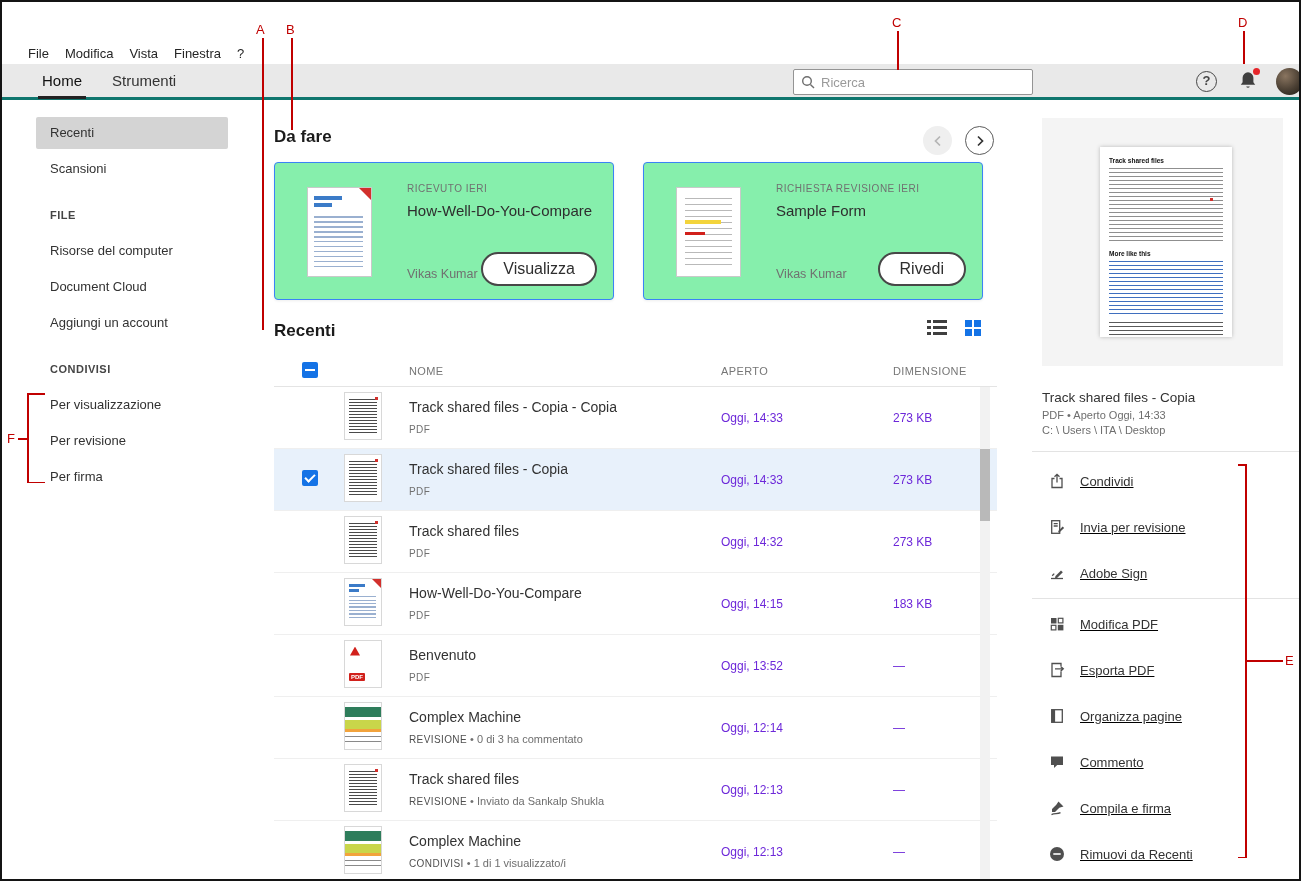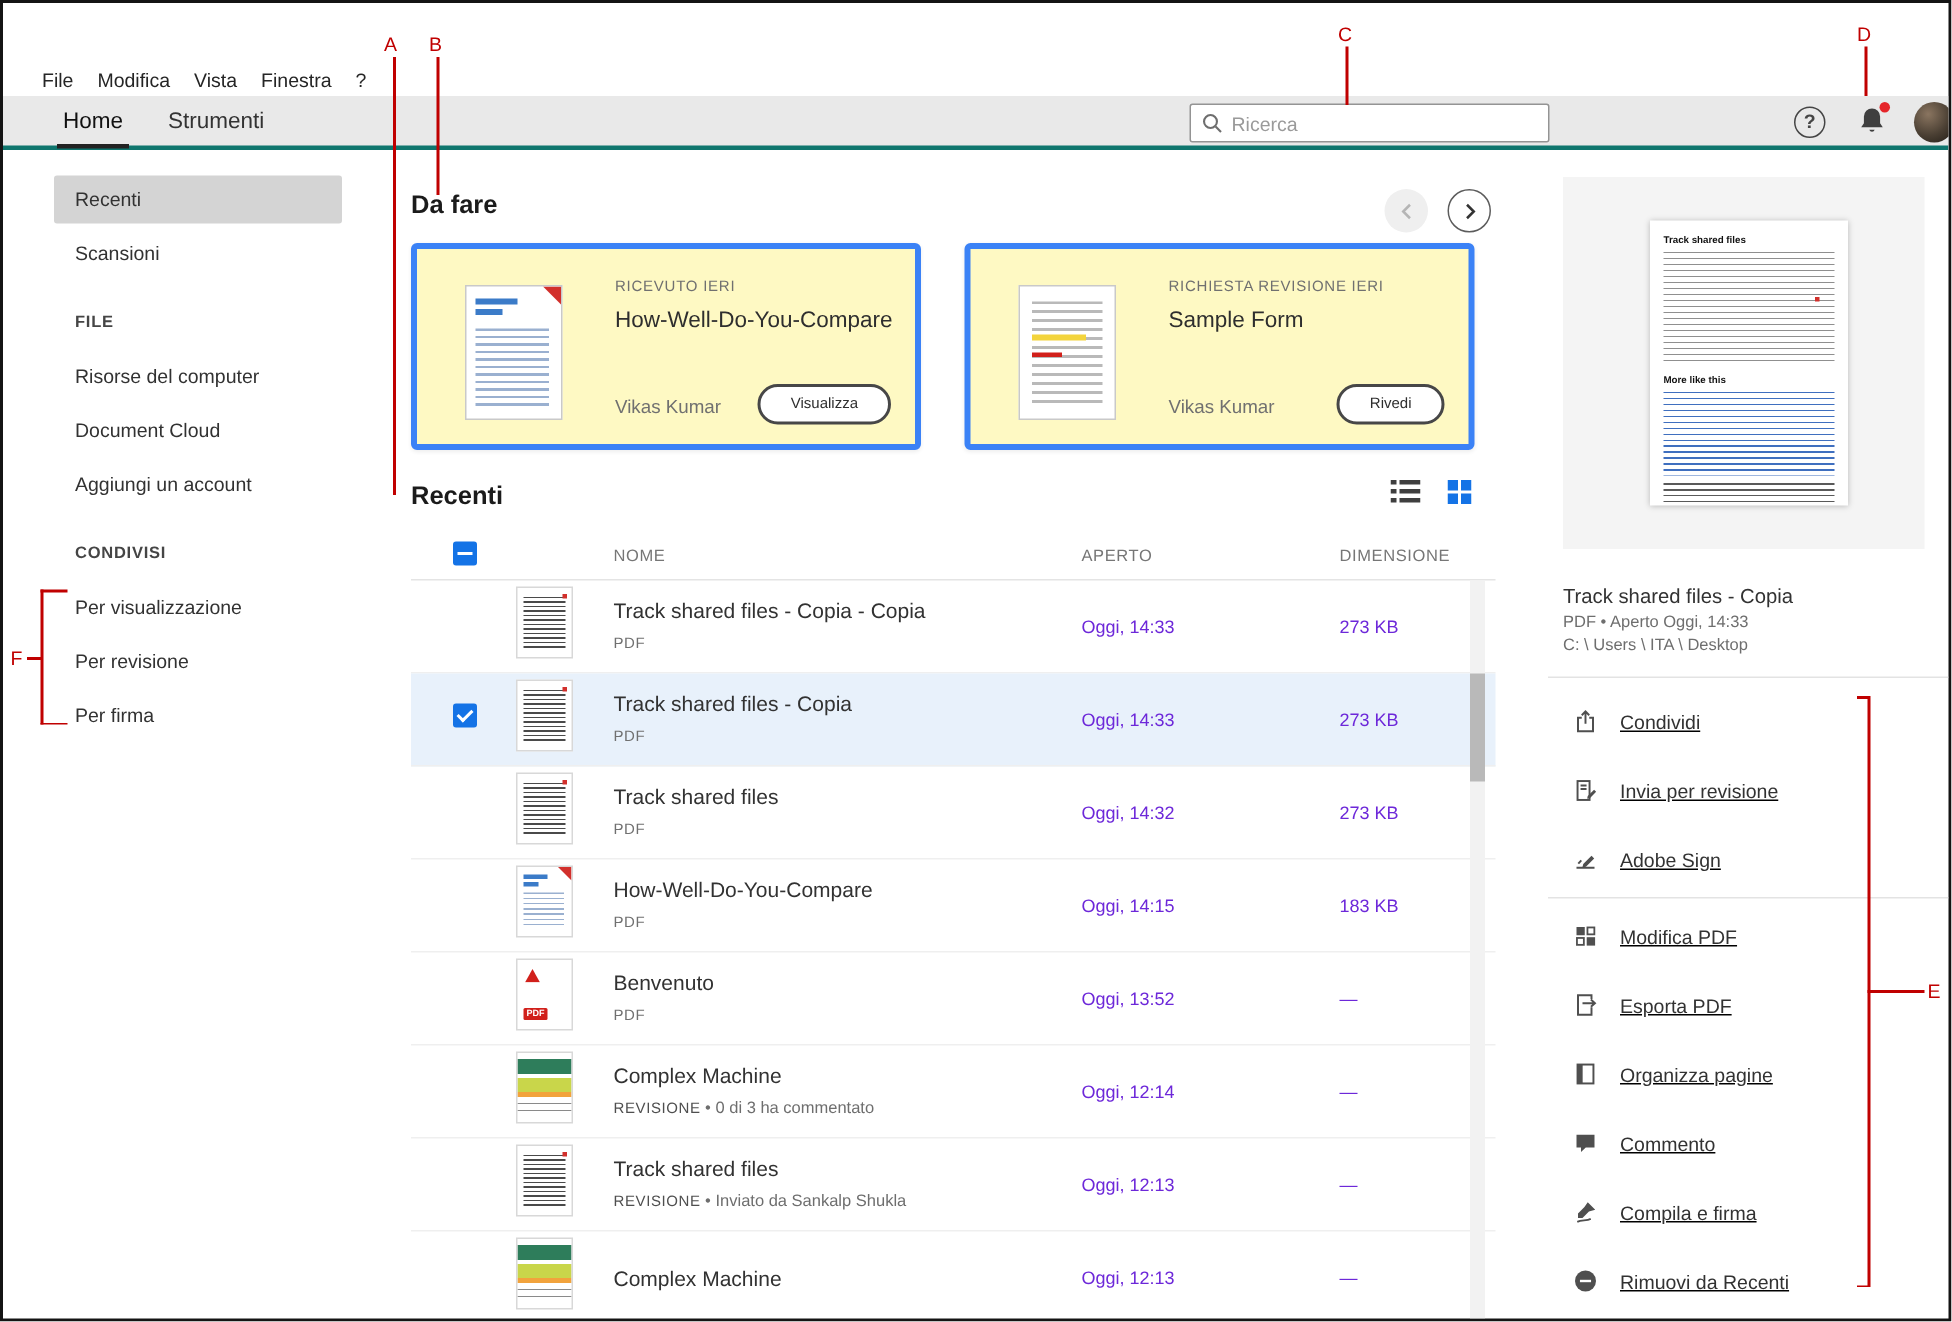--- a/index.html
+++ b/index.html
@@ -48,32 +48,32 @@
   .section-title { position:absolute; left:7px; font-size:17px; font-weight:700; color:#1b1b1b; }
   .t-dafare { top:28px; }
   .t-recenti { top:222px; }
 
   .arrow { position:absolute; top:27px; width:29px; height:29px; border-radius:50%; display:flex;
            align-items:center; justify-content:center; cursor:pointer; }
   .arrow.prev { left:656px; background:#efefef; }
   .arrow.next { left:698px; background:#fff; border:1px solid #5c5c5c; }
 
   .cards { position:absolute; left:7px; top:63px; }
-  .card { position:absolute; top:0; width:340px; height:138px; background:#fef9c3; border:4px solid #3b82f6;
+  .card { position:absolute; top:0; width:340px; height:138px; background:#86efac; border:1px solid #3b82f6;
           border-radius:4px; box-shadow:0 1px 3px rgba(0,0,0,.07); cursor:pointer; }
   .card.c1 { left:0; } .card.c2 { left:358px;margin-left:11px; }
   .card-thumb { position:absolute; left:32px; top:24px; width:65px; height:90px; background:#fff;
                 border:1px solid #c9c9c9; overflow:hidden; }
   .card-tag   { position:absolute; left:132px; top:20px; font-size:10px; letter-spacing:.5px;
                 color:#707070; }
   .card-title { position:absolute; left:132px; top:37px; width:200px; font-size:15px; line-height:1.4;
                 color:#2e2e2e; word-wrap:break-word; }
   .card-owner { position:absolute; left:132px; bottom:18px; font-size:12.5px; color:#707070; }
   .card-btn   { position:absolute; right:16px; bottom:13px; border:2px solid #474747; border-radius:17px;
-                padding:6px 20px; font-size:10px; background:#fff; color:#2e2e2e; cursor:pointer;
+                padding:6px 20px; font-size:16px; background:#fff; color:#2e2e2e; cursor:pointer;
                 font-family:"Liberation Sans", sans-serif; }
 
   
   .card-thumb i, .thumb i { position:absolute; display:block; }
   .dcl1 { left:6px; top:8px; width:28px; height:4px; background:#3b7bc8; }
   .dcl2 { left:6px; top:15px; width:18px; height:4px; background:#3b7bc8; }
   .dccorner { right:0; top:0; width:0; height:0; border-top:12px solid #d2302c;
               border-left:12px solid transparent; }
   .dcbody { left:6px; right:8px; top:28px; bottom:8px;
             background:repeating-linear-gradient(to bottom,#9ab0d0 0 1.5px, transparent 1.5px 5px); }
@@ -364,20 +364,21 @@
         </div>
         <div class="cell-pad opened">Oggi, 12:13</div>
         <div class="cell-pad size">—</div>
       </div>
 
       <div class="row">
         <div class="checkwrap"></div>
         <div><span class="thumb t-color"></span></div>
         <div class="cell-pad">
           <div class="fname">Complex Machine</div>
+          <div class="fsub"><span class="badge strong">CONDIVISI</span><span class="detail-txt">•  1 di 1 visualizzato/i</span></div>
         </div>
         <div class="cell-pad opened">Oggi, 12:13</div>
         <div class="cell-pad size">—</div>
       </div>
     </div>
 
     <div class="scrollbar">
       <div class="scroll-thumb"></div>
     </div>
   </div>

